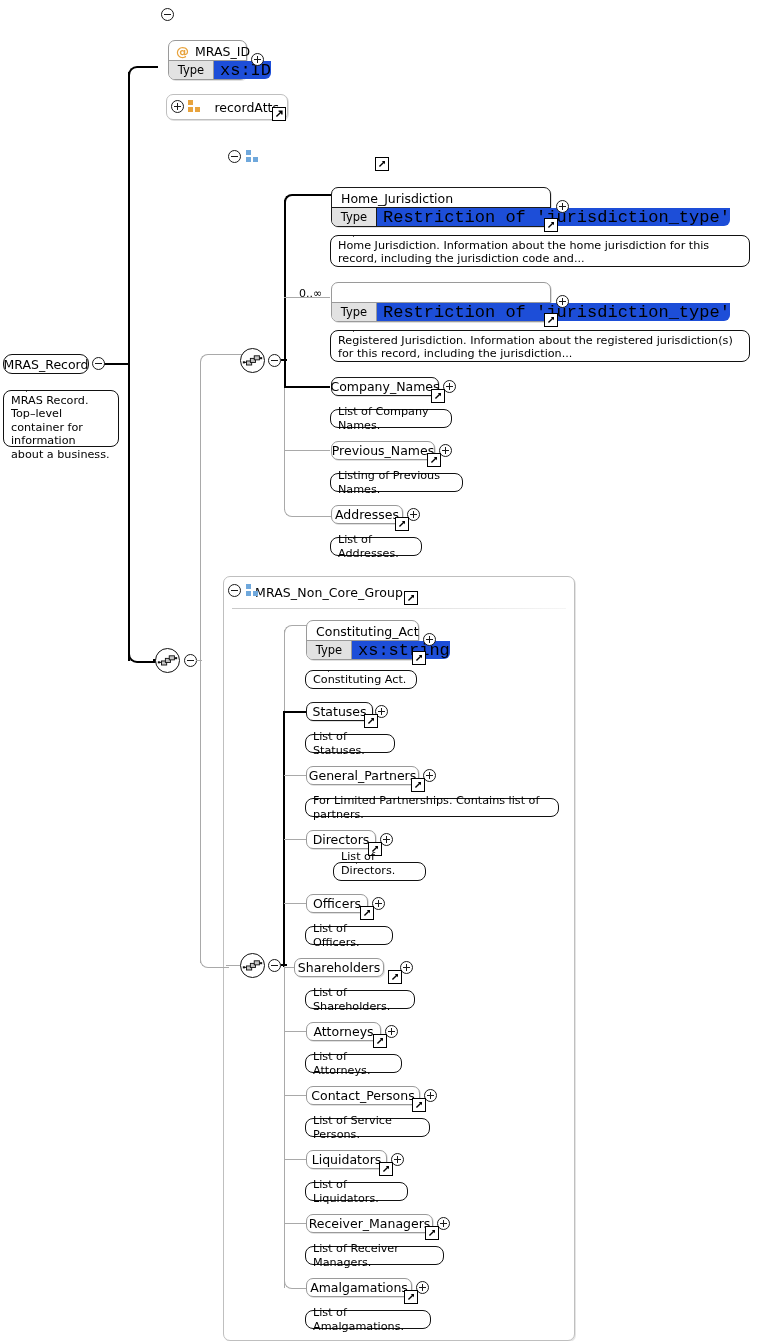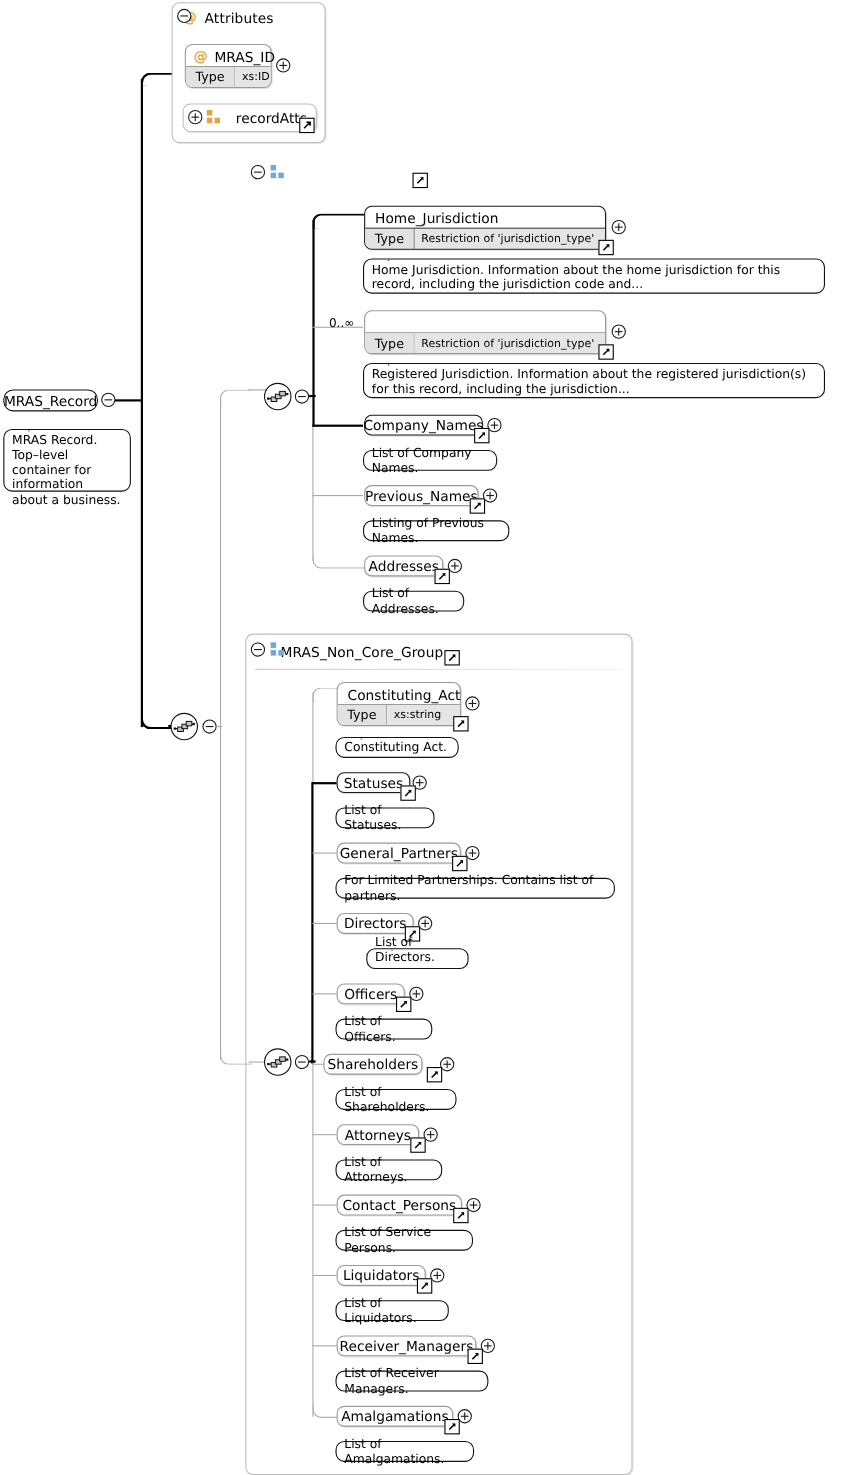--- a/index.html
+++ b/index.html
@@ -101,24 +101,24 @@
   }
   .node.req .typerow{border-top-color:#1a1a1a;}
   .typerow .tkey{
     width:45px;flex:none;background:#e2e2e2;
     display:flex;align-items:center;justify-content:center;
     font-size:11.5px;border-right:1px solid #9a9a9a;box-sizing:border-box;
     border-bottom-left-radius:6px;
   }
   .node.req .typerow .tkey{border-right-color:#1a1a1a;}
   .typerow .tval{
-    flex:1;background:#e5e5e5;
+    flex:1;background:#1d4ed8;
     display:flex;align-items:center;
-    padding-left:6px;font-size:10px;white-space:nowrap;
-    border-bottom-right-radius:6px;box-sizing:border-box;
+    padding-left:6px;font-size:17px;white-space:nowrap;
+    border-bottom-right-radius:6px;box-sizing:border-box;font-family:Liberation Mono, monospace;
   }
   .node.attrnode .nlabel{justify-content:flex-start;padding-left:7px;gap:6px;}
 
   
   .linkbadge{
     position:absolute;width:14px;height:14px;
     border:1.5px solid #000;background:#fff;box-sizing:border-box;
   }
   .linkbadge svg{display:block;width:100%;height:100%;}
 
@@ -178,27 +178,20 @@
   <div class="pm abs" style="left:92px; top:357px;"></div>
 
   <div class="rootpill" style="left:3px; top:354px; width:86px; height:20px;">
     <span>MRAS_Record</span>
   </div>
   <div class="note" style="left:3px; top:390px; width:116px; height:57px;">
     <span class="tick"></span>
     <span>MRAS Record. Top–level container for information about a business.</span>
   </div>
 
-  <div class="attrbox" style="left:156px; top:2px; width:138px; height:126px;">
-    <div class="attrhead">
-      <span class="attr-at">@</span>
-      <span class="gtitle">Attributes</span>
-    </div>
-    <div class="grule" style="top:29px;left:8px;right:8px;"></div>
-  </div>
   <div class="pm abs" style="left:161px; top:8px;"></div>
 
   <div class="node withtype attrnode" style="left:168px; top:40px; width:79px; height:40px;">
     <div class="nlabel">
       <span class="attr-at">@</span>
       <span>MRAS_ID</span>
     </div>
     <div class="typerow">
       <div class="tkey">Type</div>
       <div class="tval">xs:ID</div>

